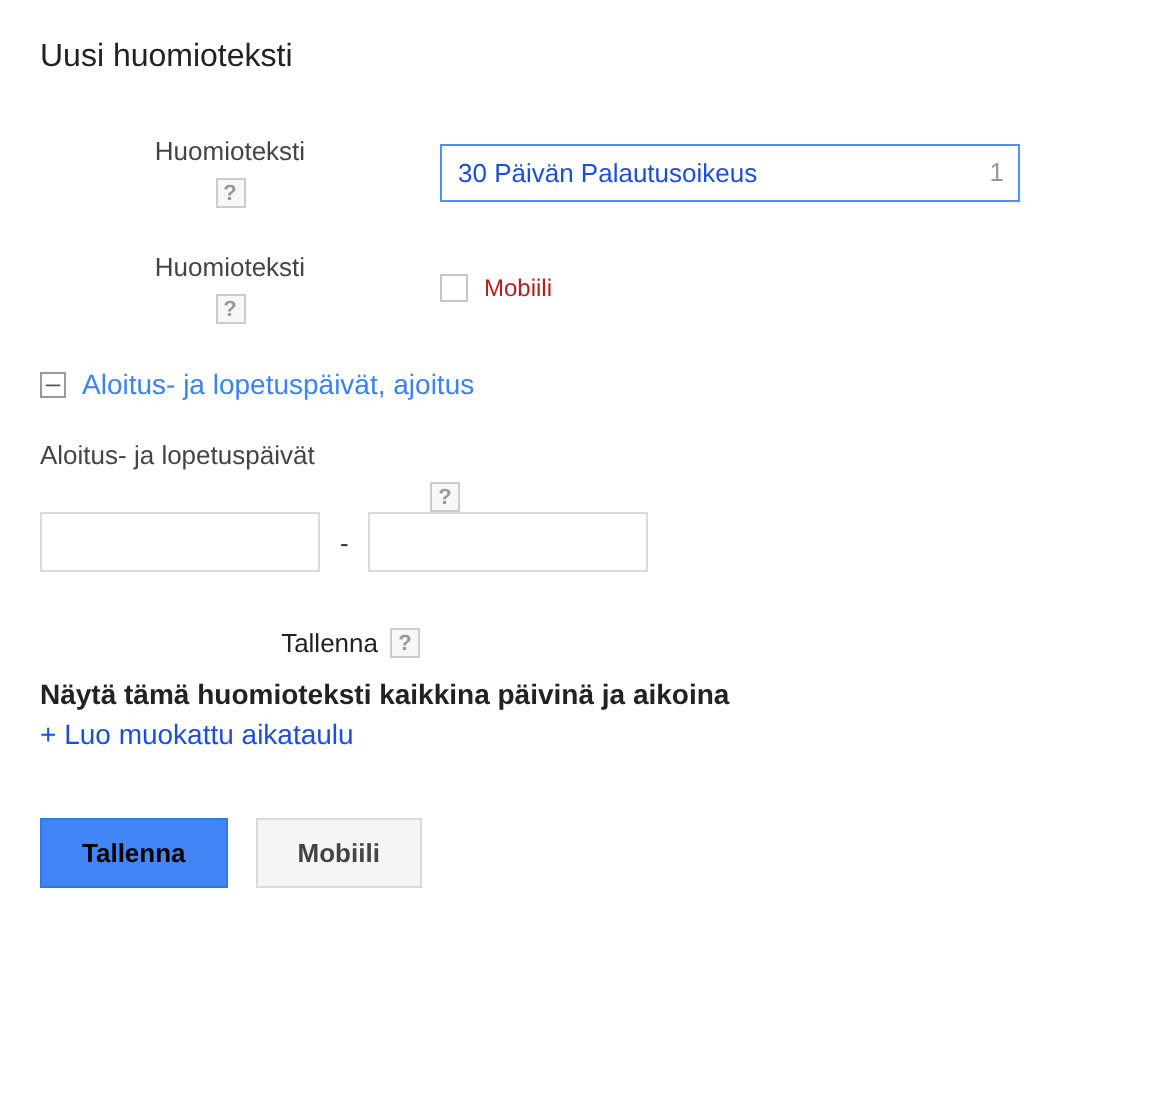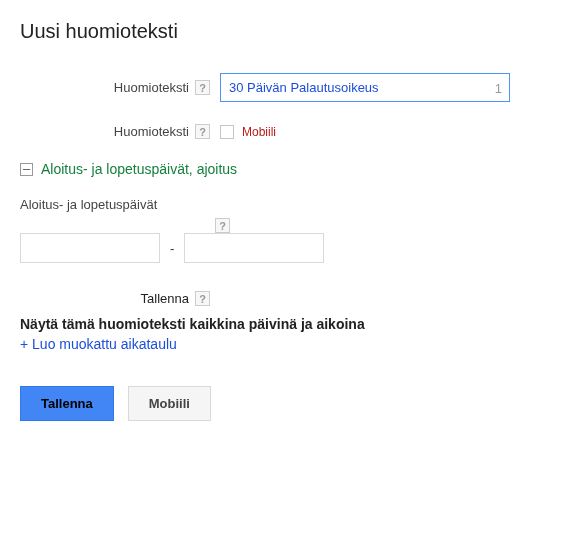--- a/index.html
+++ b/index.html
@@ -5,40 +5,41 @@
 * { box-sizing: border-box; margin: 0; padding: 0; }
 body {
   font-family: Arial, sans-serif;
   font-size: 13px;
   color: #222;
   padding: 20px;
   width: 582px;
   background: #fff;
 }
 .page-title {
-  font-size: 20px;
+  font-size: 16px;
   font-weight: normal;
   color: #222;
   margin-bottom: 30px;
 }
 .form-row {
   display: flex;
   align-items: center;
   margin-bottom: 22px;
 }
 .form-label {
   width: 200px;
   text-align: right;
   padding-right: 10px;
   color: #444;
   font-size: 13px;
   display: flex;
   justify-content: flex-end;
   align-items: center;
   gap: 6px;
+  flex-direction: column;
 }
 .help-icon {
   display: inline-flex;
   align-items: center;
   justify-content: center;
   width: 15px;
   height: 15px;
   border: 1px solid #ccc;
   color: #999;
   font-size: 11px;
@@ -94,21 +95,21 @@
   display: inline-flex;
   align-items: center;
   justify-content: center;
   font-size: 13px;
   line-height: 1;
   background: #fff;
   cursor: pointer;
 }
 .collapse-icon::before { content: "–"; color: #555; position: relative; top: -1px; }
 .section-link {
-  color: #15803d;
+  color: #3b82f6;
   font-size: 14px;
   text-decoration: none;
 }
 .date-row {
   display: flex;
   align-items: flex-start;
   margin-bottom: 20px;
   flex-direction: column;
 }
 .date-label-block {

